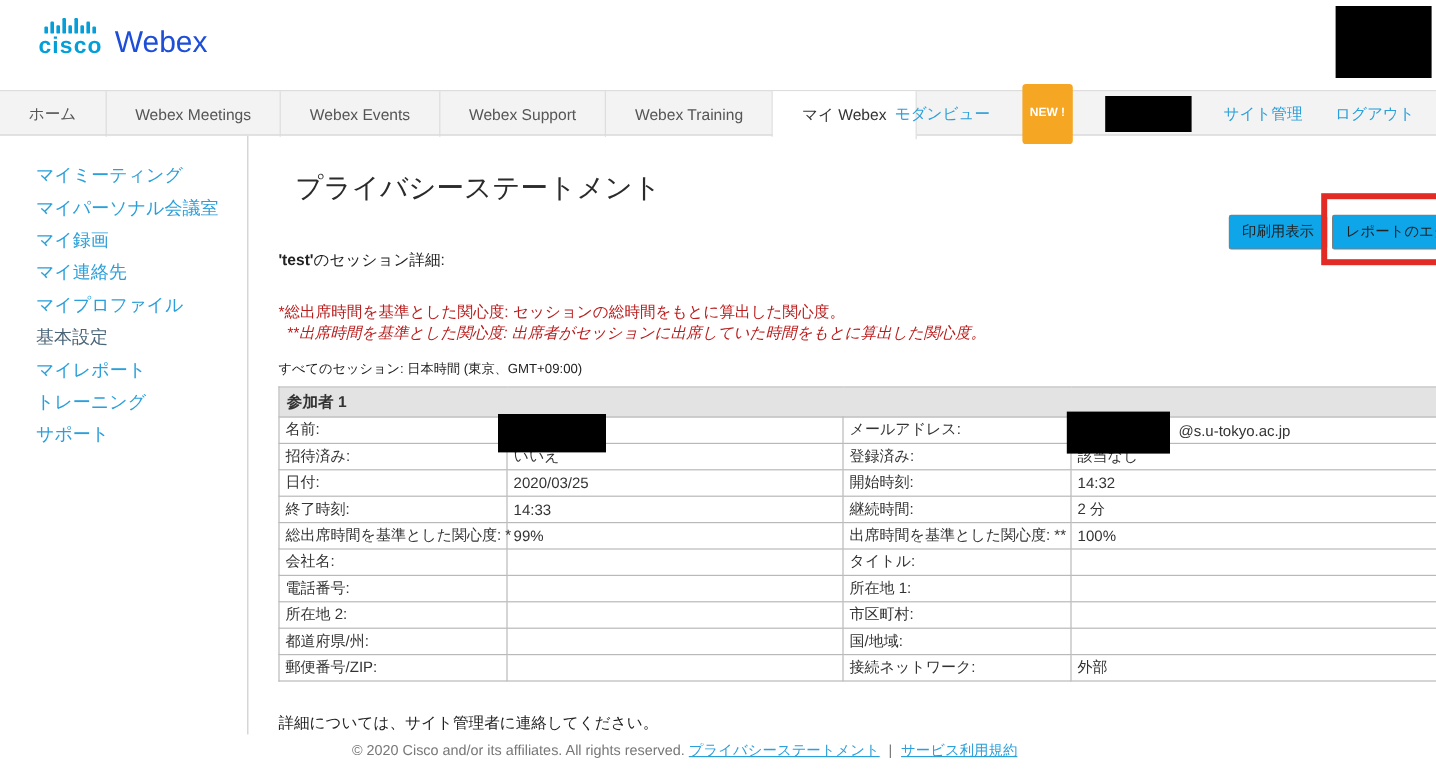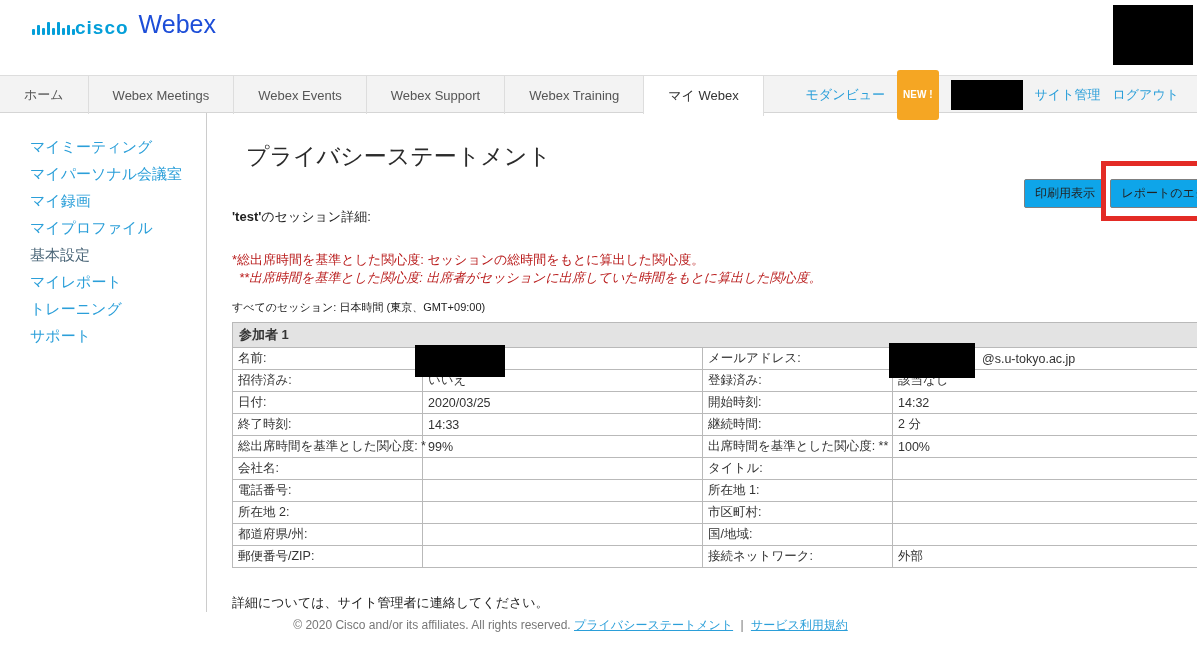--- a/index.html
+++ b/index.html
@@ -2,33 +2,33 @@
 <html><head>
 <meta charset="utf-8">
 <style>
   * { margin:0; padding:0; box-sizing:border-box; }
   html,body { width:1197px; height:646px; background:#fff; font-family:"Liberation Sans","DejaVu Sans",sans-serif; color:#333; overflow:hidden; }
   a { text-decoration:none; }
 
   
   .header { position:relative; height:75px; background:#fff; }
   .logo { position:absolute; left:32px; top:12px; display:flex; align-items:flex-end; gap:10px; }
-  .cisco-mark { display:flex; flex-direction:row; align-items:center; }
+  .cisco-mark { display:flex; flex-direction:column; align-items:center; }
   .cisco-bars { display:flex; align-items:flex-end; gap:2px; height:16px; margin-bottom:1px; }
   .cisco-bars i { display:block; width:3px; background:#049fd9; border-radius:1px; }
   .cisco-word { color:#049fd9; font-weight:bold; font-size:19px; letter-spacing:1px; line-height:1; }
   .webex-word { color:#1d4ed8; font-size:25px; line-height:1; padding-bottom:0px; }
   .corner-redaction { position:absolute; left:1113px; top:5px; width:80px; height:60px; background:#000; }
 
   
   .navbar { position:relative; height:38px; background:#f3f3f3; border-top:1px solid #ddd; border-bottom:1px solid #d5d5d5; display:flex; }
   .tab { height:38px; display:flex; align-items:center; padding:0 24px; font-size:13px; color:#555; border-right:1px solid #ddd; cursor:pointer; white-space:nowrap; }
   .tab:first-child { border-left:none; }
   .tab.active { background:#fff; color:#333; margin-bottom:-2px; height:40px; border-right:1px solid #ddd; }
-  .nav-right { position:absolute; right:18px; top:0; height:38px; display:flex; align-items:center; gap:12px; }
+  .nav-right { position:absolute; right:18px; top:0; height:38px; display:flex; align-items:center; gap:27px; }
   .nav-link { color:#2b9fd9; font-size:13px; cursor:pointer; white-space:nowrap; }
   .new-badge { background:#f5a623; color:#fff; font-size:10px; font-weight:bold; padding:20px 6px; border-radius:3px; line-height:1; }
   .nav-redaction { width:72px; height:30px; background:#000; }
 
   
   .content { display:flex; }
   .sidebar { width:207px; min-height:265px; border-right:1px solid #ccc; padding:20px 0 0 30px; flex-shrink:0; }
   .sidebar a { display:block; font-size:15px; line-height:27px; color:#2b9fd9; white-space:nowrap; }
   .sidebar a.muted { color:#4a6577; }
 
@@ -103,20 +103,21 @@
     <a class="nav-link">ログアウト</a>
   </div>
 </div>
 
 <div class="content">
 
   <div class="sidebar">
     <a>マイミーティング</a>
     <a>マイパーソナル会議室</a>
     <a>マイ録画</a>
+    <a>マイ連絡先</a>
     <a>マイプロファイル</a>
     <a class="muted">基本設定</a>
     <a>マイレポート</a>
     <a>トレーニング</a>
     <a>サポート</a>
   </div>
 
   <div class="main">
     <h1 class="page-title">プライバシーステートメント</h1>
 

